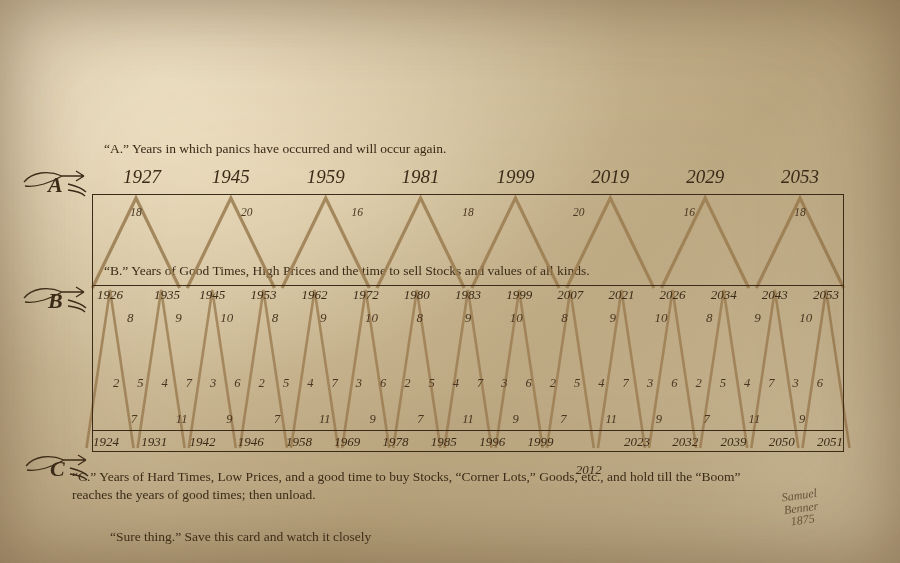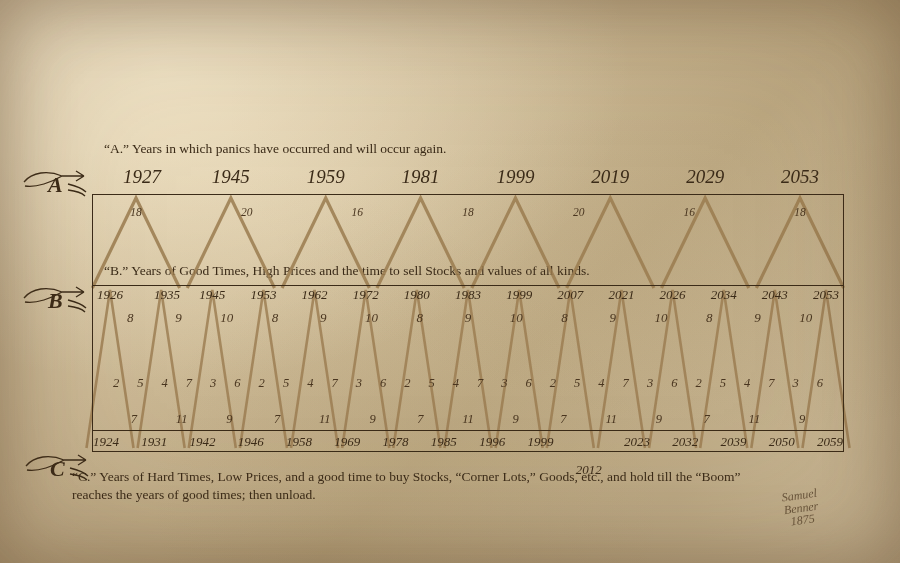--- a/index.html
+++ b/index.html
@@ -130,20 +130,21 @@
 <body>
 
 <div id="paper"></div>
 
 <div class="wrap">
 
 
   <div class="caption" id="cap-a">“A.” Years in which panics have occurred and will occur again.</div>
   <div class="caption" id="cap-b">“B.” Years of Good Times, High Prices and the time to sell Stocks and values of all kinds.</div>
   <div class="caption" id="cap-c">“C.”  Years of Hard Times, Low Prices, and a good time to buy Stocks, “Corner Lots,” Goods, etc., and hold till  the “Boom” reaches the years of good times; then unload.</div>
+  <div class="caption" id="cap-sure">“Sure thing.” Save this card and watch it closely</div>
 
   <svg id="zigzag" viewBox="0 0 900 563">
     <g id="g-a" stroke="#9a7b4f" stroke-width="3.2" fill="none" opacity="0.85">
         <path d="M 92.36571428571429 288 L 136 198 L 179.6342857142857 288 M 187.22285714285712 288 L 230.85714285714283 198 L 274.49142857142857 288 M 282.0799999999999 288 L 325.71428571428567 198 L 369.3485714285714 288 M 376.9371428571428 288 L 420.57142857142856 198 L 464.2057142857143 288 M 471.7942857142856 288 L 515.4285714285713 198 L 559.0628571428571 288 M 566.6514285714285 288 L 610.2857142857142 198 L 653.92 288 M 661.5085714285714 288 L 705.1428571428571 198 L 748.7771428571428 288 M 756.3657142857143 288 L 800 198 L 843.6342857142857 288 "></path>
       </g>
     <g id="g-b" stroke="#9a7b4f" stroke-width="2.6" fill="none" opacity="0.8">
         <path d="M 86.47428571428571 448 L 110 290 L 133.5257142857143 448 M 137.61714285714285 448 L 161.14285714285714 290 L 184.66857142857143 448 M 188.76 448 L 212.28571428571428 290 L 235.81142857142856 448 M 239.90285714285716 448 L 263.42857142857144 290 L 286.95428571428573 448 M 291.04571428571427 448 L 314.57142857142856 290 L 338.09714285714284 448 M 342.18857142857144 448 L 365.7142857142857 290 L 389.24 448 M 393.33142857142855 448 L 416.85714285714283 290 L 440.3828571428571 448 M 444.4742857142857 448 L 468 290 L 491.5257142857143 448 M 495.6171428571428 448 L 519.1428571428571 290 L 542.6685714285713 448 M 546.76 448 L 570.2857142857143 290 L 593.8114285714287 448 M 597.9028571428571 448 L 621.4285714285714 290 L 644.9542857142858 448 M 649.0457142857142 448 L 672.5714285714286 290 L 696.0971428571429 448 M 700.1885714285713 448 L 723.7142857142857 290 L 747.24 448 M 751.3314285714287 448 L 774.8571428571429 290 L 798.3828571428571 448 M 802.4742857142858 448 L 826 290 L 849.5257142857142 448 "></path>
       </g>
   </svg>
 
@@ -262,21 +263,21 @@
       <span style="left: 255.333px;">1969</span>
       <span style="left: 303.6px;">1978</span>
       <span style="left: 351.867px; text-align: right;">1985</span>
       <span style="left: 400.133px;">1996</span>
       <span style="left: 448.4px;">1999</span>
       <span style="left: 496.667px; margin-top: 28px;">2012</span>
       <span style="left: 544.933px;">2023</span>
       <span style="left: 593.2px;">2032</span>
       <span style="left: 641.467px;">2039</span>
       <span style="left: 689.733px;">2050</span>
-      <span style="left: 738px;">2059</span>
+      <span style="left: 738px;">2051</span>
     </div>
 
   <div class="hand" id="hand-a">
     <svg width="70" height="34" viewBox="0 0 70 34">
       <path d="M2 14 C10 4, 26 2, 40 8 L62 8 M62 8 L54 3 M62 8 L54 13 M40 8 C30 14, 14 20, 3 18 M46 16 C54 18, 60 20, 64 24 M46 22 C54 23, 60 25, 63 28" fill="none" stroke="#3b2b18" stroke-width="1.3"></path>
     </svg>
     <span class="letter">A</span>
   </div>
   <div class="hand" id="hand-b">
     <svg width="70" height="34" viewBox="0 0 70 34">

